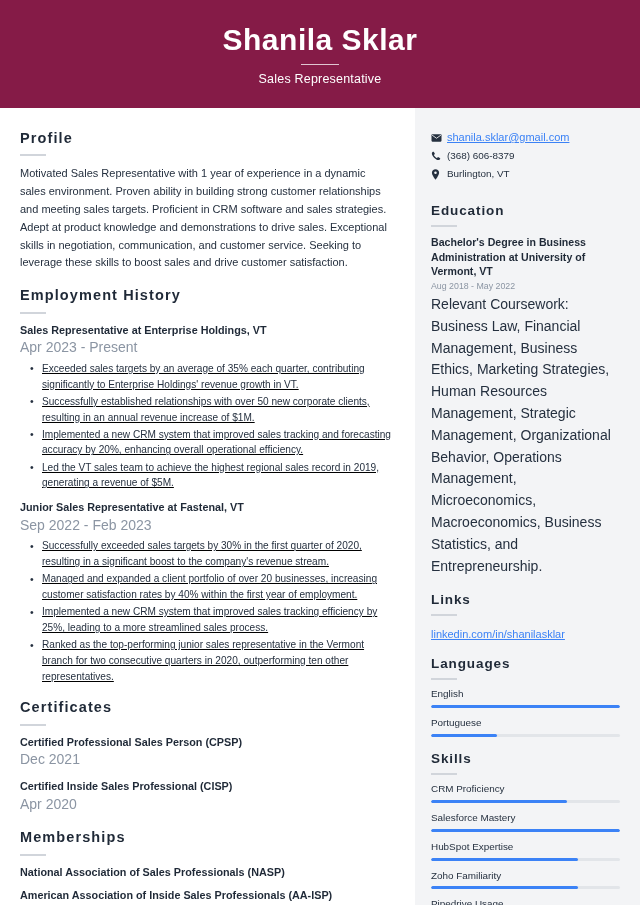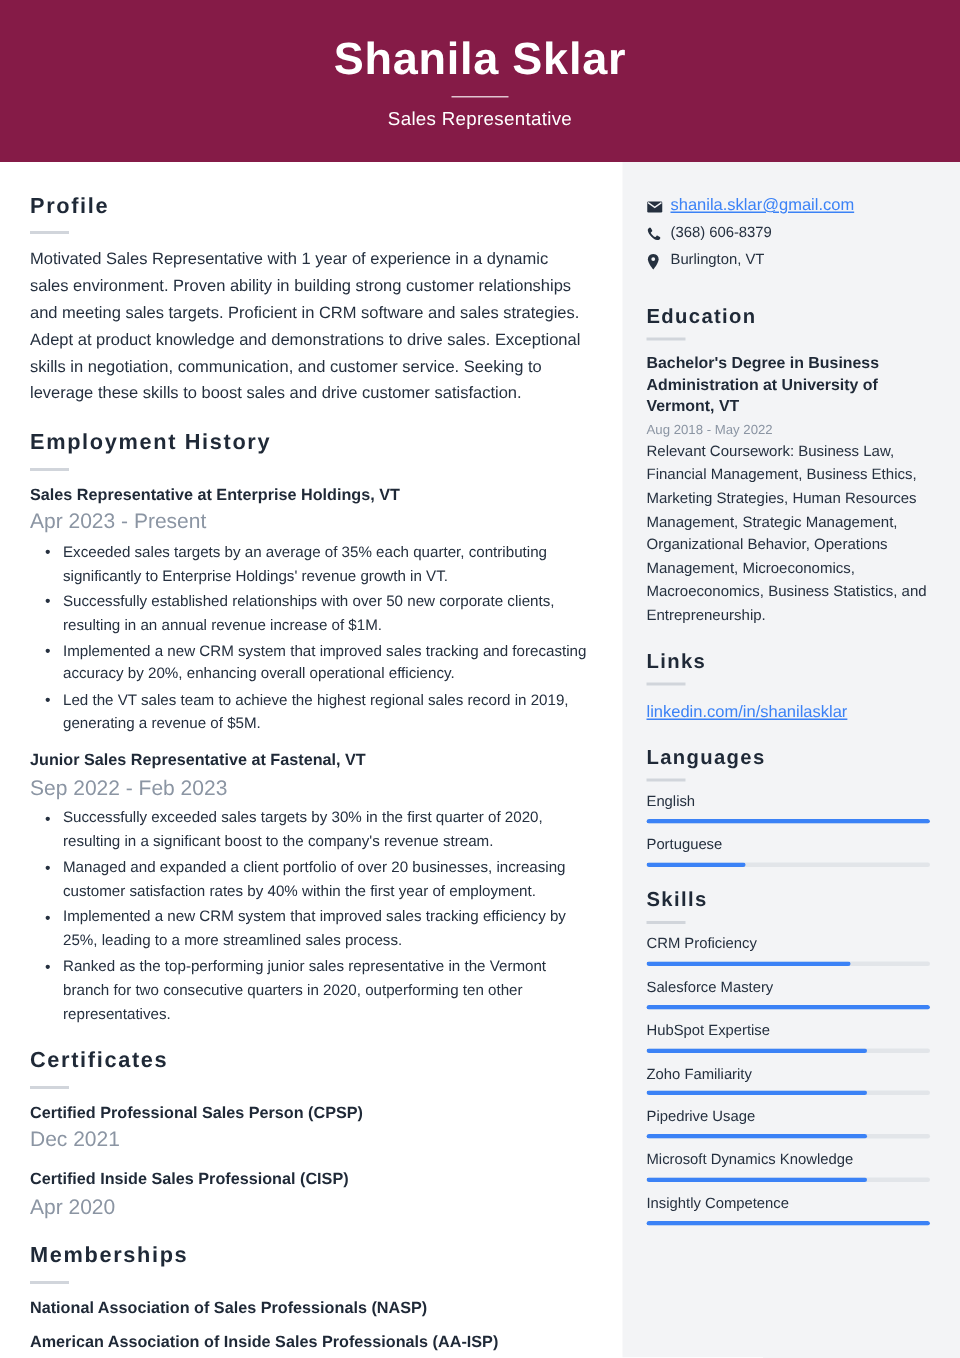--- a/index.html
+++ b/index.html
@@ -112,20 +112,21 @@
   .entry-date {
     font-size: 14px;
     color: #8b95a3;
     margin-top: 1px;
     line-height: 1.4;
   }
   ul.bullets {
     margin: 3px 0 0 0;
     padding-left: 21px;
     list-style: none;
+    text-decoration: underline;
   }
   ul.bullets li {
     position: relative;
     font-size: 10.1px;
     line-height: 1.56;
     color: #25303f;
     margin-bottom: 1.5px;
     padding-left: 1px;
   }
   ul.bullets li::before {
@@ -171,21 +172,21 @@
     font-weight: bold;
     color: #1f2937;
     line-height: 1.38;
   }
   .edu-date {
     font-size: 8.8px;
     color: #8b95a3;
     margin-top: 2px;
   }
   .edu-desc {
-    font-size: 10px;
+    font-size: 14px;
     line-height: 1.56;
     color: #25303f;
     margin-top: 3px;
   }
 
   
   .skill { margin-bottom: 2px; }
   .skill-label {
     font-size: 9.9px;
     color: #25303f;

